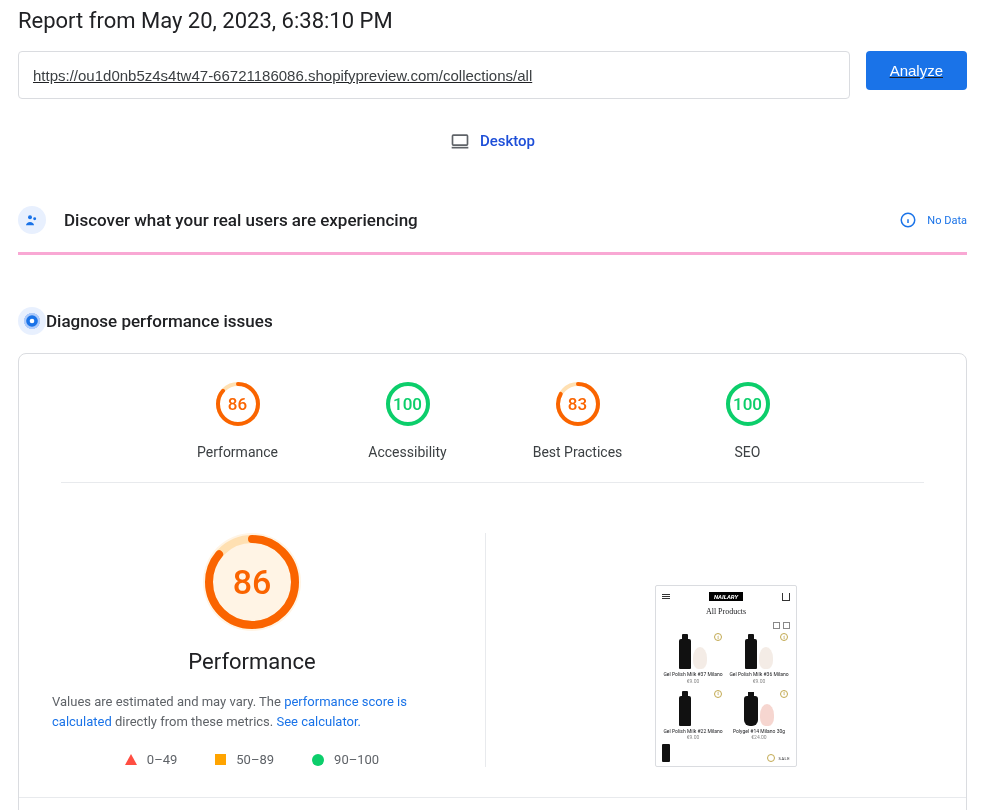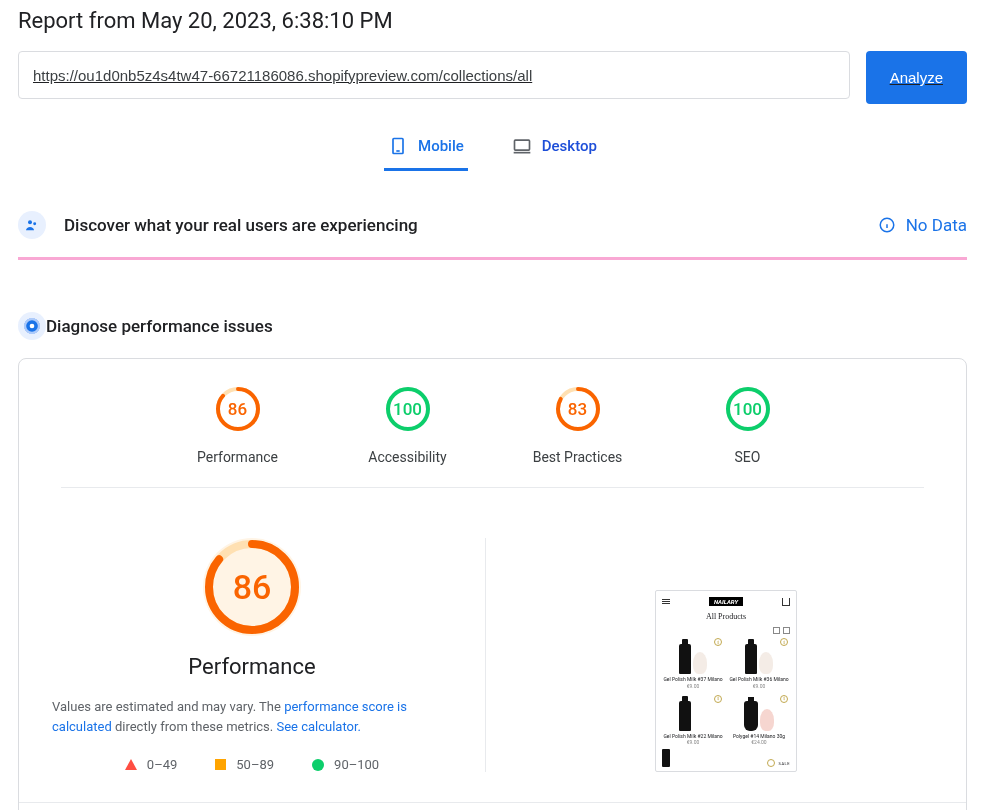--- a/index.html
+++ b/index.html
@@ -1,27 +1,27 @@
 <!DOCTYPE html>
 <html><head>
 <meta charset="utf-8">
 <style>
 * { box-sizing: border-box; margin: 0; padding: 0; }
 body { font-family: Roboto, Arial, sans-serif; background: #fff; color: #202124; width: 985px; }
 .page { padding: 8px 18px 40px; }
 .report-title { font-size: 22px; font-weight: 400; color: #202124; margin-bottom: 18px; }
 .url-row { display: flex; gap: 16px; margin-bottom: 24px; text-decoration: underline; }
 .url-input { flex: 1; height: 48px; border: 1px solid #dadce0; border-radius: 4px; padding: 0 14px; font-size: 15px; color: #3c4043; }
-.analyze-btn { background: #1a73e8; color: #fff; border: none; border-radius: 4px; padding: 0 24px; font-size: 15px; font-weight: 500; cursor: pointer; height: 53px; }
+.analyze-btn { background: #1a73e8; color: #fff; border: none; border-radius: 4px; padding: 0 24px; font-size: 15px; font-weight: 500; cursor: pointer; height: 39px; }
 .tabs { display: flex; justify-content: center; gap: 40px; margin-bottom: 30px; }
 .tab { display: flex; align-items: center; gap: 10px; padding: 8px 4px 12px; cursor: pointer; border-bottom: 3px solid transparent; color: #1d4ed8; font-size: 15px; font-weight: 500; }
 .tab.active { color: #1a73e8; border-bottom-color: #1a73e8; }
 .section-head { display: flex; align-items: center; gap: 18px; padding: 10px 0 18px; border-bottom: 3px solid #f9a8d4; margin-bottom: 14px; }
 .section-head .title { font-size: 17px; font-weight: 500; flex: 1; }
-.section-head .nodata { color: #1a73e8; font-size: 17px; display: flex; align-items: center; gap: 10px; }
+.section-head .nodata { color: #1a73e8; font-size: 11px; display: flex; align-items: center; gap: 10px; }
 .section-head .nodata svg { color: #1a73e8; }
 .diag-head { display: flex; align-items: center; padding: 38px 0 18px; }
 .diag-head .title { font-size: 17px; font-weight: 500; }
 .icon-ring { width: 28px; height: 28px; border-radius: 50%; display: flex; align-items: center; justify-content: center; flex-shrink: 0; }
 .icon-ring.blue { background: radial-gradient(circle, #aecbfa 40%, #e8f0fe 42%); }
 .icon-ring.users { background: #e8f0fe; }
 .report-card { border: 1px solid #dadce0; border-radius: 8px; padding: 22px 0 0; }
 .scores-row { display: flex; justify-content: center; gap: 70px; padding: 4px 0 22px; border-bottom: 1px solid #e8eaed; margin: 0 42px; }
 .score-col { display: flex; flex-direction: column; align-items: center; gap: 16px; width: 100px; }
 .score-label { font-size: 14px; color: #3c4043; }
@@ -76,29 +76,20 @@
 
 <div class="page">
   <h1 class="report-title">Report from May 20, 2023, 6:38:10 PM</h1>
 
   <div class="url-row">
     <input class="url-input" type="text" value="https://ou1d0nb5z4s4tw47-66721186086.shopifypreview.com/collections/all" style="">
     <button class="analyze-btn">Analyze</button>
   </div>
 
   <div class="tabs">
-    <div class="tab active">
-      <span>
-        <svg width="20" height="20" viewBox="0 0 24 24" fill="none" stroke="#1a73e8" stroke-width="2">
-            <rect x="6" y="3" width="12" height="18" rx="1"></rect>
-            <line x1="10" y1="18" x2="14" y2="18"></line>
-          </svg>
-      </span>
-      <span>Mobile</span>
-    </div>
     <div class="tab">
       <span>
         <svg width="20" height="20" viewBox="0 0 24 24" fill="none" stroke="#5f6368" stroke-width="2">
             <rect x="3" y="5" width="18" height="12" rx="1"></rect>
             <line x1="2" y1="20" x2="22" y2="20"></line>
           </svg>
       </span>
       <span>Desktop</span>
     </div>
   </div>

